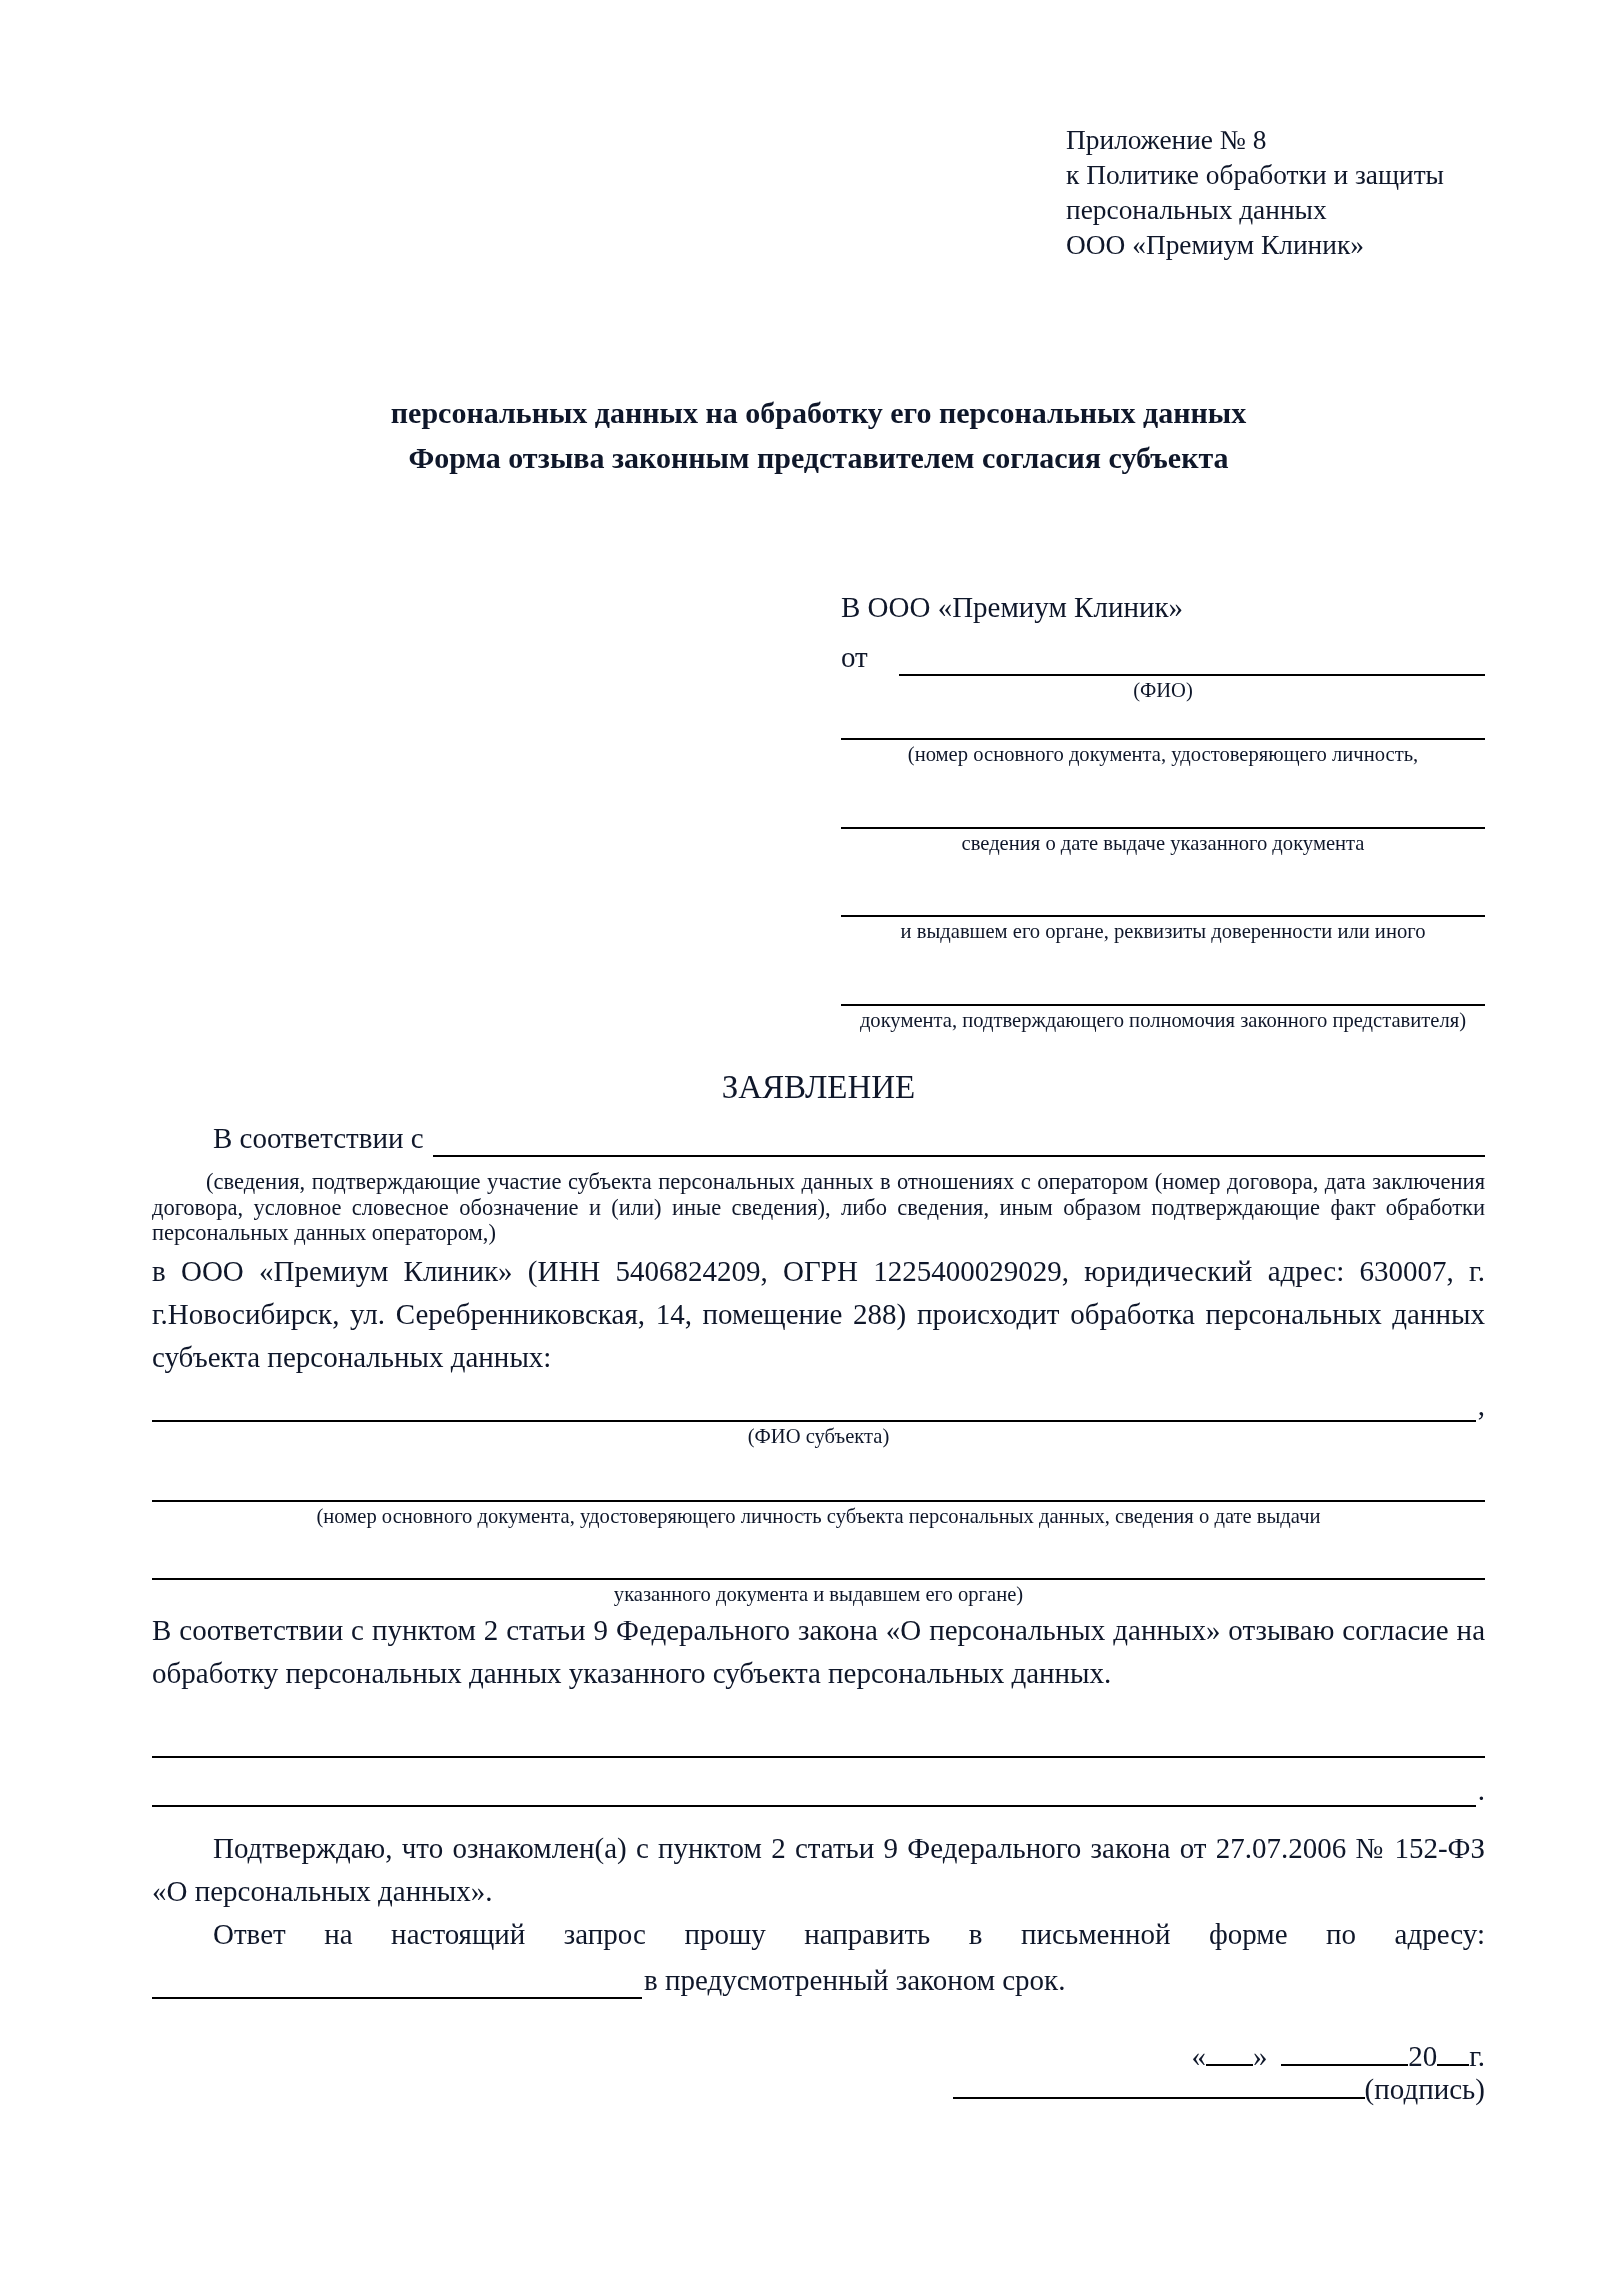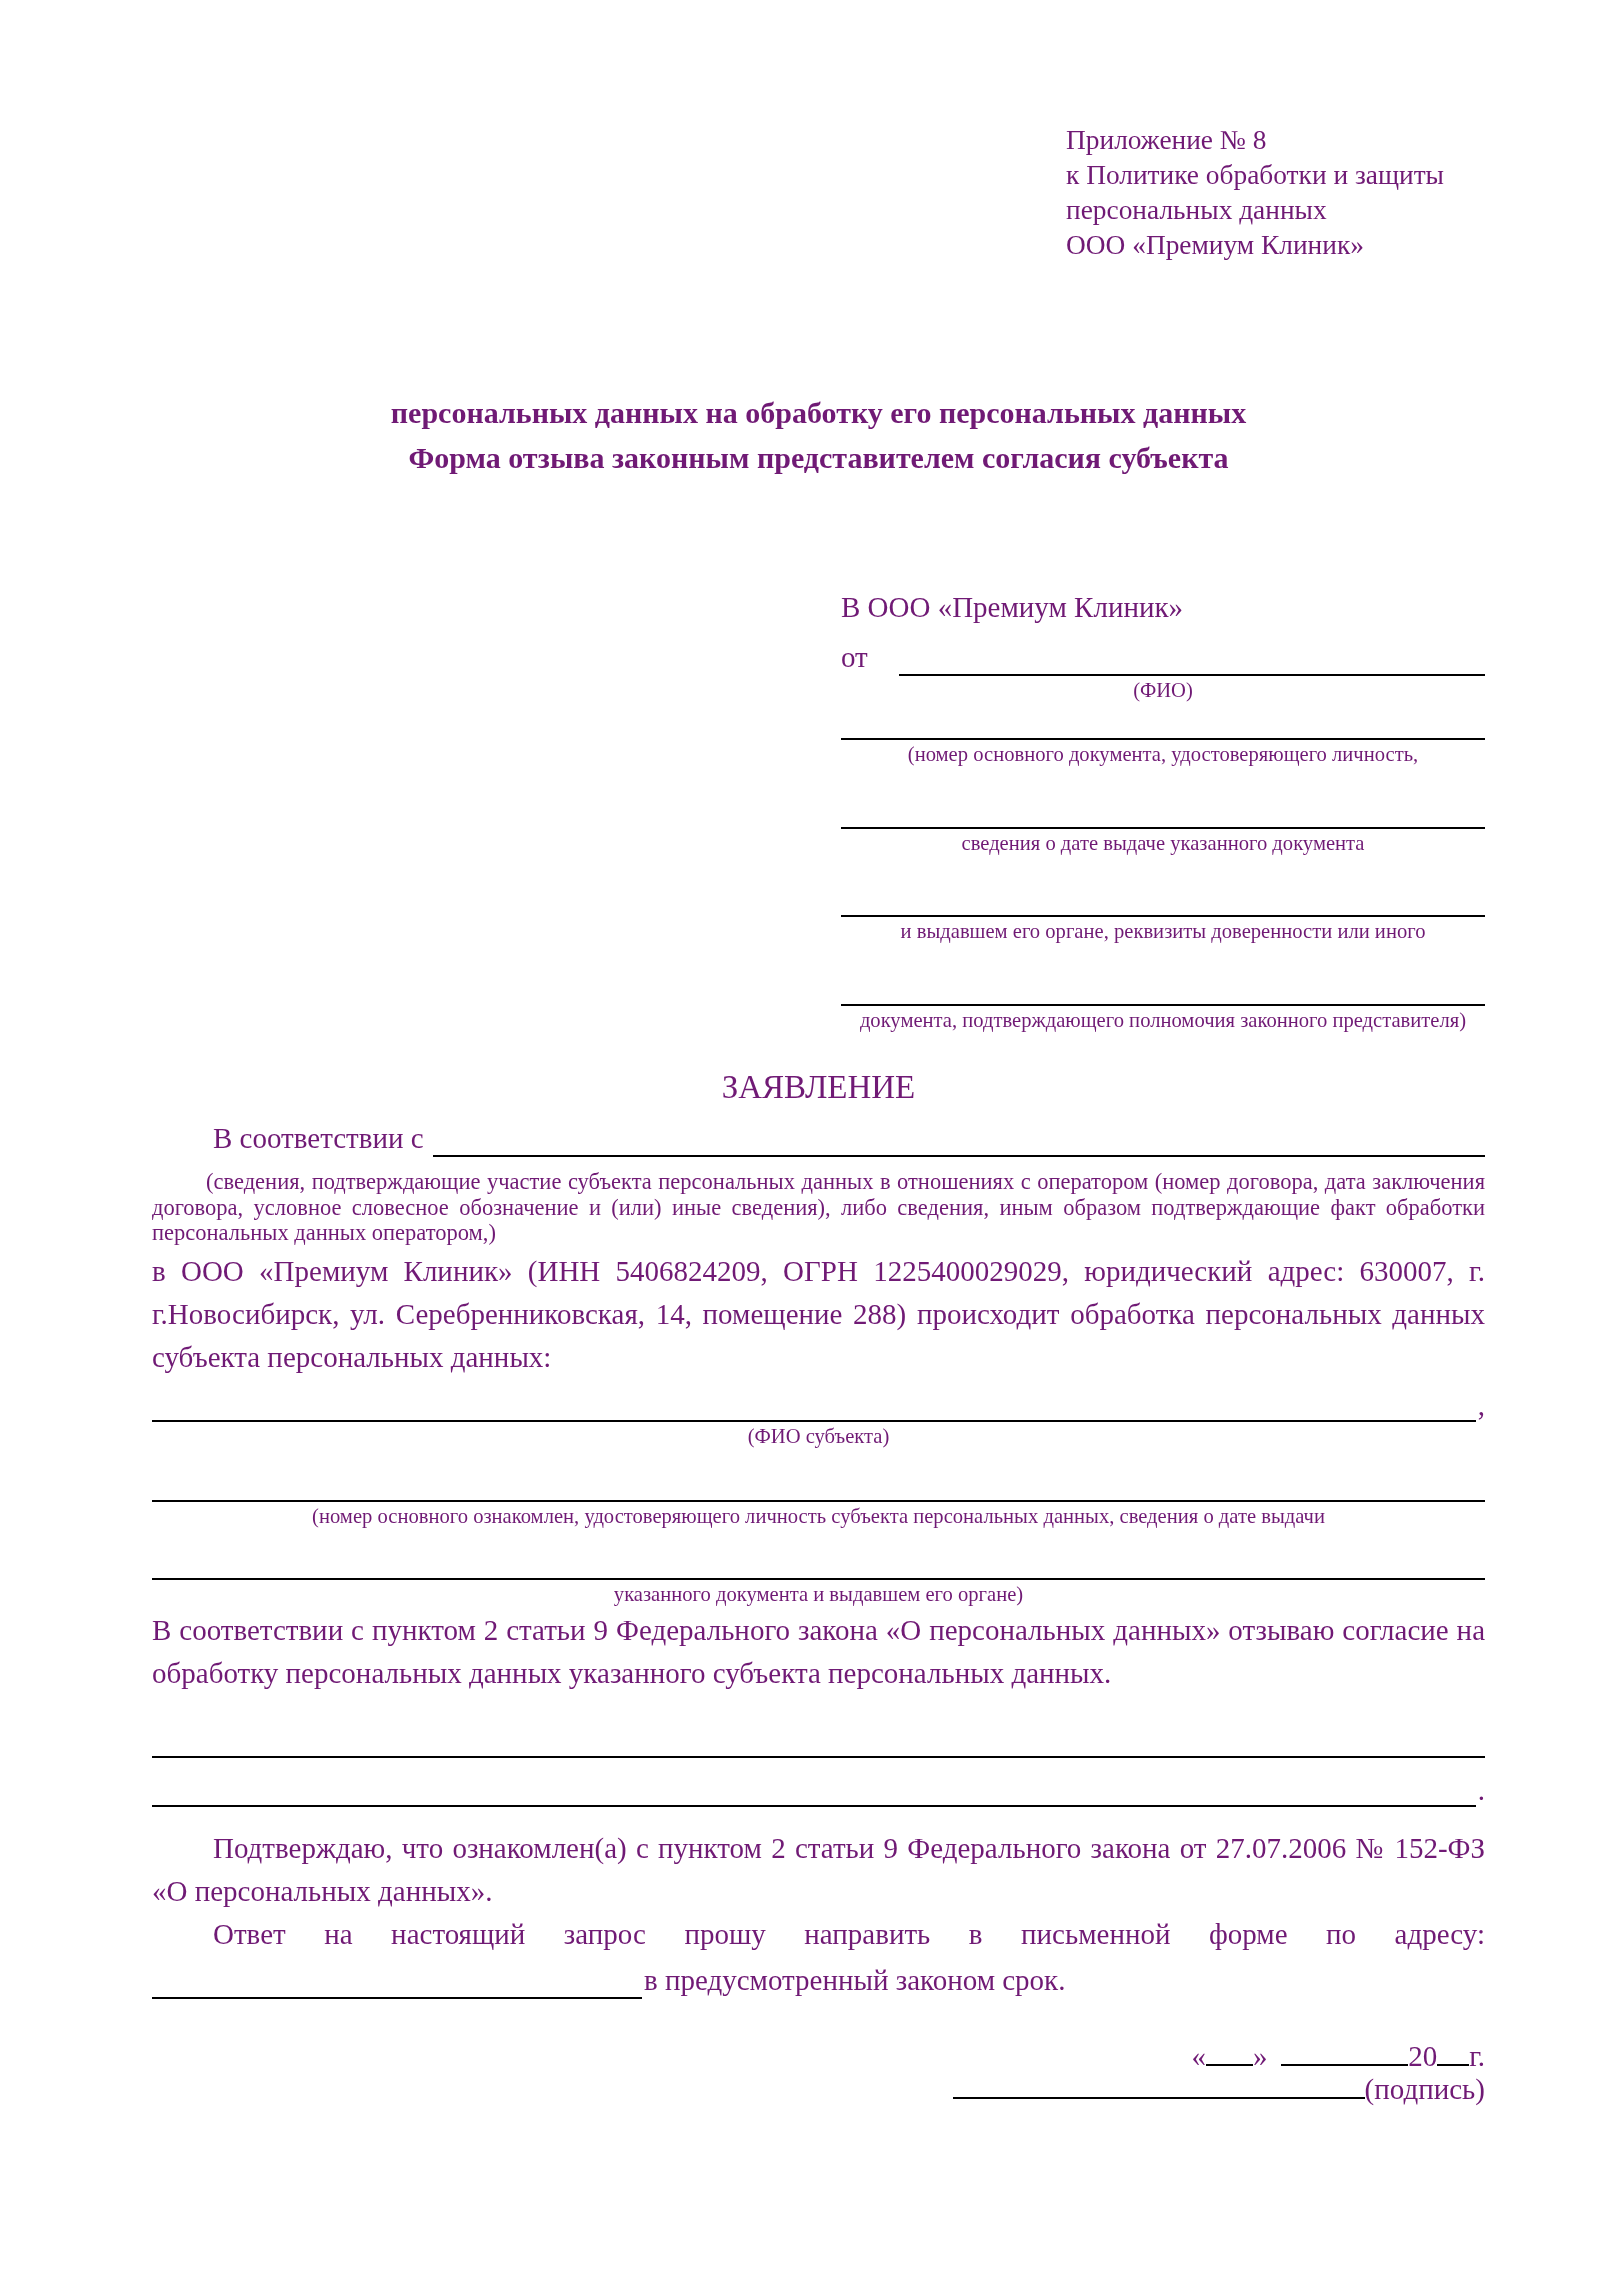--- a/index.html
+++ b/index.html
@@ -1,21 +1,21 @@
 <!DOCTYPE html>
 <html><head>
 <meta charset="utf-8">
 <style>
   html,body { margin:0; padding:0; background:#888; }
   .page {
     position:relative;
     width:1621px; height:2293px;
     margin:0 auto;
     background:#ffffff;
-    color:#701a75;
+    color:#0f172a;
     font-family:"Liberation Serif","DejaVu Serif",serif;
     overflow:hidden;
   }
   .content { margin-left:152px; width:1333px; padding-top:123px; }
 
   
   .appendix { margin-left:914px; font-size:27.4px; line-height:35px; }
 
   
   .title { margin-top:127px; text-align:center; font-weight:bold; font-size:30px; line-height:45px; }
@@ -114,21 +114,21 @@
 
     <div class="para op-para">в ООО «Премиум Клиник» (ИНН 5406824209, ОГРН 1225400029029, юридический адрес: 630007, г. г.Новосибирск, ул. Серебренниковская, 14, помещение 288) происходит обработка персональных данных субъекта персональных данных:</div>
 
     <div class="line-row fio-row">
       <span class="fill" style="margin-left:0;"></span>
       <span class="tail">,</span>
     </div>
     <div class="cap">(ФИО субъекта)</div>
 
     <div class="blank b1"></div>
-    <div class="cap">(номер основного ознакомлен, удостоверяющего личность субъекта персональных данных, сведения о дате выдачи</div>
+    <div class="cap">(номер основного документа, удостоверяющего личность субъекта персональных данных, сведения о дате выдачи</div>
 
     <div class="blank b2"></div>
     <div class="cap">указанного документа и выдавшем его органе)</div>
 
     <div class="para withdraw">В соответствии с пунктом 2 статьи 9 Федерального закона «О персональных данных» отзываю согласие на обработку персональных данных указанного субъекта персональных данных.</div>
 
 
     <div class="blank b3"></div>
     <div class="line-row blank4-row">
       <span class="fill" style="margin-left:0;"></span>

